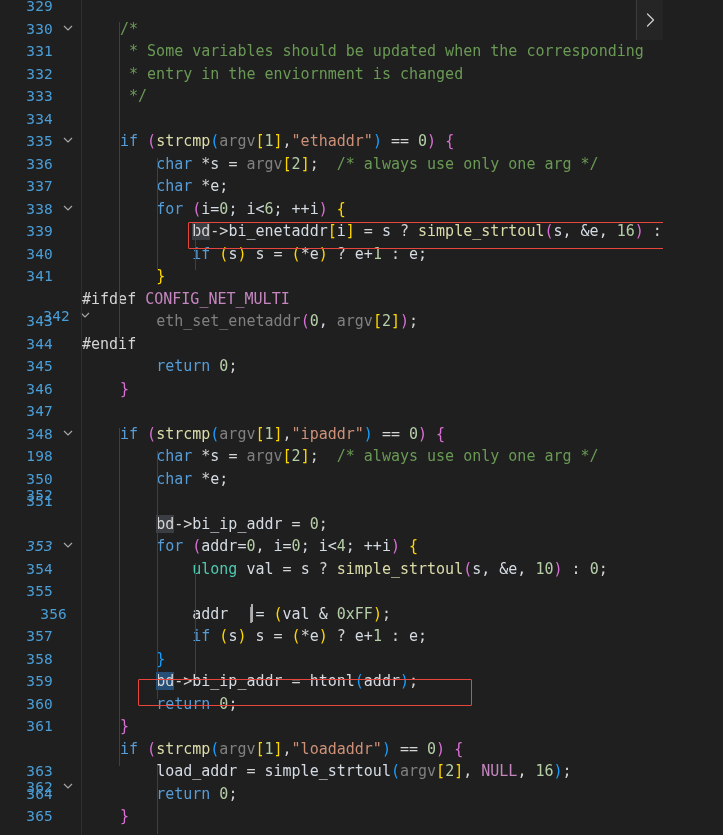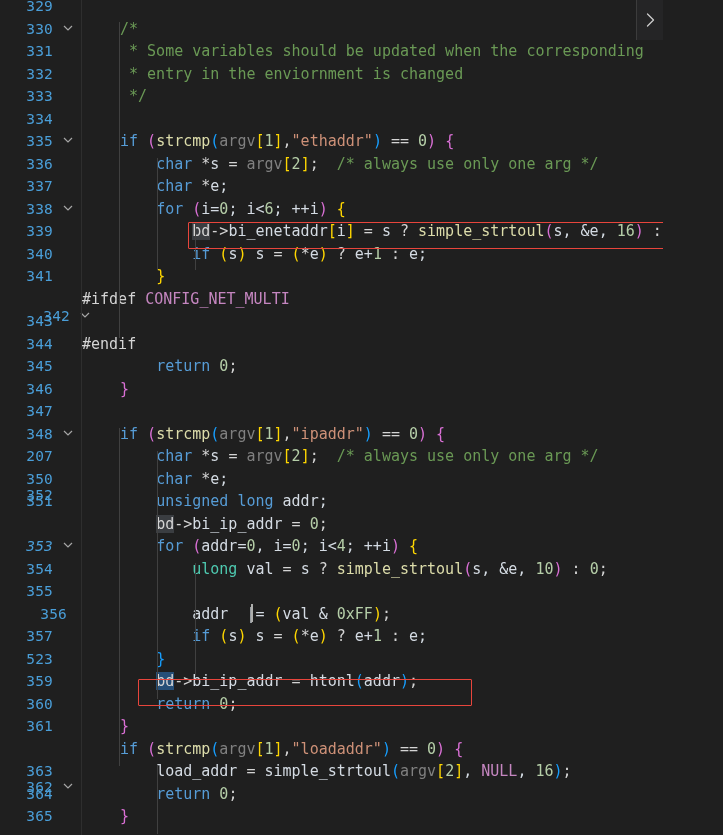--- a/index.html
+++ b/index.html
@@ -243,21 +243,21 @@
       </div>
     <div class="lnrow" style="top:422.5px;">
         <span class="lnum">348</span>
         <span class="fold">
           <svg width="10" height="7" viewBox="0 0 10 7">
             <path d="M1 1l4 4 4-4" stroke="#a6a6a6" stroke-width="1.2" fill="none"></path>
           </svg>
         </span>
       </div>
     <div class="lnrow" style="top:445px;">
-        <span class="lnum">207</span>
+        <span class="lnum">198</span>
       </div>
     <div class="lnrow" style="top:467.5px;">
         <span class="lnum">350</span>
       </div>
     <div class="lnrow" style="top:490px;">
         <span class="lnum">351</span>
       </div>
     <div class="lnrow" style="top:484px;">
         <span class="lnum">352</span>
       </div>
@@ -275,21 +275,21 @@
     <div class="lnrow" style="top:580px;">
         <span class="lnum">355</span>
       </div>
     <div class="lnrow" style="top:602.5px;margin-left:14px;">
         <span class="lnum">356</span>
       </div>
     <div class="lnrow" style="top:625px;">
         <span class="lnum">357</span>
       </div>
     <div class="lnrow" style="top:647.5px;">
-        <span class="lnum">523</span>
+        <span class="lnum">358</span>
       </div>
     <div class="lnrow" style="top:670px;">
         <span class="lnum">359</span>
       </div>
     <div class="lnrow" style="top:692.5px;">
         <span class="lnum">360</span>
       </div>
     <div class="lnrow" style="top:715px;">
         <span class="lnum">361</span>
       </div>
@@ -332,34 +332,34 @@
     <div class="cline pad" style="top:197.5px;">    <span class="kw">for</span> <span class="pviol">(</span><span class="plain">i=</span><span class="num">0</span><span class="plain">; i&lt;</span><span class="num">6</span><span class="plain">; ++i</span><span class="pviol">)</span> <span class="pyel">{</span></div>
 
     <div class="cline pad" style="top:220px;">        <span class="sel-weak">bd</span><span class="op">-&gt;</span><span class="plain">bi_enetaddr</span><span class="pyel">[</span><span class="plain">i</span><span class="pyel">]</span> <span class="op">=</span> <span class="plain">s</span> <span class="op">?</span> <span class="fn">simple_strtoul</span><span class="pviol">(</span><span class="plain">s, &amp;e, </span><span class="num">16</span><span class="pviol">)</span> <span class="op">:</span> <span class="num">0</span><span class="op">;</span></div>
 
     <div class="cline pad" style="top:242.5px;">        <span class="kw">if</span> <span class="pyel">(</span><span class="plain">s</span><span class="pyel">)</span> <span class="plain">s</span> <span class="op">=</span> <span class="pyel">(</span><span class="op">*</span><span class="plain">e</span><span class="pyel">)</span> <span class="op">?</span> <span class="plain">e+</span><span class="num">1</span> <span class="op">:</span> <span class="plain">e;</span></div>
 
     <div class="cline pad" style="top:265px;">    <span class="pyel">}</span></div>
 
     <div class="cline" style="top:287.5px; left:0px;"><span class="pre">#ifdef </span><span class="macro">CONFIG_NET_MULTI</span></div>
 
+    <div class="cline pad" style="top:310px;">    <span class="grey">eth_set_enetaddr</span><span class="pviol">(</span><span class="num">0</span><span class="plain">, </span><span class="grey">argv</span><span class="pyel">[</span><span class="num">2</span><span class="pyel">]</span><span class="pviol">)</span><span class="op">;</span></div>
 
     <div class="cline" style="top:332.5px; left:0px;"><span class="pre">#endif</span></div>
 
     <div class="cline pad" style="top:355px;">    <span class="kw">return</span> <span class="num">0</span><span class="op">;</span></div>
 
     <div class="cline pad" style="top:377.5px;"><span class="pviol">}</span></div>
 
     <div class="cline pad" style="top:422.5px;"><span class="kw">if</span><span class="op"> </span><span class="pviol">(</span><span class="fn">strcmp</span><span class="pblue">(</span><span class="grey">argv</span><span class="pyel">[</span><span class="num">1</span><span class="pyel">]</span><span class="op">,</span><span class="str">"ipaddr"</span><span class="pblue">)</span><span class="op"> == </span><span class="num">0</span><span class="pviol">)</span><span class="op"> </span><span class="pviol">{</span></div>
 
     <div class="cline pad" style="top:445px;">    <span class="kw">char</span> <span class="op">*</span><span class="plain">s</span> <span class="op">=</span> <span class="grey">argv</span><span class="pyel">[</span><span class="num">2</span><span class="pyel">]</span><span class="op">;</span>  <span class="cmt">/* always use only one arg */</span></div>
 
     <div class="cline pad" style="top:467.5px;">    <span class="kw">char</span> <span class="op">*</span><span class="plain">e;</span></div>
 
-    <div class="cline pad" style="top:490px;">    <span class="kw">unsigned</span> <span class="kw">long</span> <span class="plain">addr;</span></div>
 
     <div class="cline pad" style="top:512.5px;">    <span class="sel-weak">bd</span><span class="op">-&gt;</span><span class="plain">bi_ip_addr</span> <span class="op">=</span> <span class="num">0</span><span class="op">;</span></div>
 
     <div class="cline pad" style="top:535px;">    <span class="kw">for</span> <span class="pviol">(</span><span class="plain">addr=</span><span class="num">0</span><span class="plain">, i=</span><span class="num">0</span><span class="plain">; i&lt;</span><span class="num">4</span><span class="plain">; ++i</span><span class="pviol">)</span> <span class="pyel">{</span></div>
 
     <div class="cline pad" style="top:557.5px;">        <span class="type">ulong</span> <span class="plain">val</span> <span class="op">=</span> <span class="plain">s</span> <span class="op">?</span> <span class="fn">simple_strtoul</span><span class="pviol">(</span><span class="plain">s, &amp;e, </span><span class="num">10</span><span class="pviol">)</span> <span class="op">:</span> <span class="num">0</span><span class="op">;</span></div>
 
 
     <div class="cline pad" style="top:602.5px;">        <span class="plain">addr  |= </span><span class="pyel">(</span><span class="plain">val &amp; </span><span class="num">0xFF</span><span class="pyel">)</span><span class="op">;</span></div>
 

